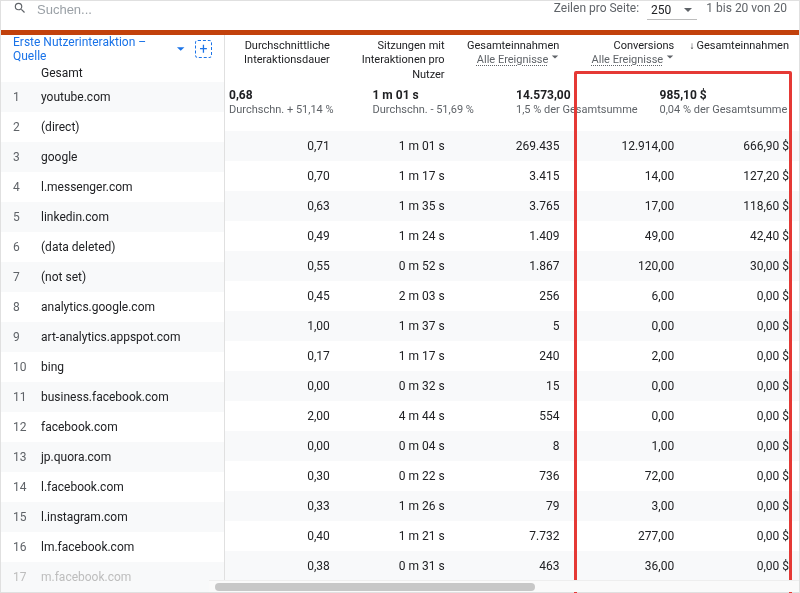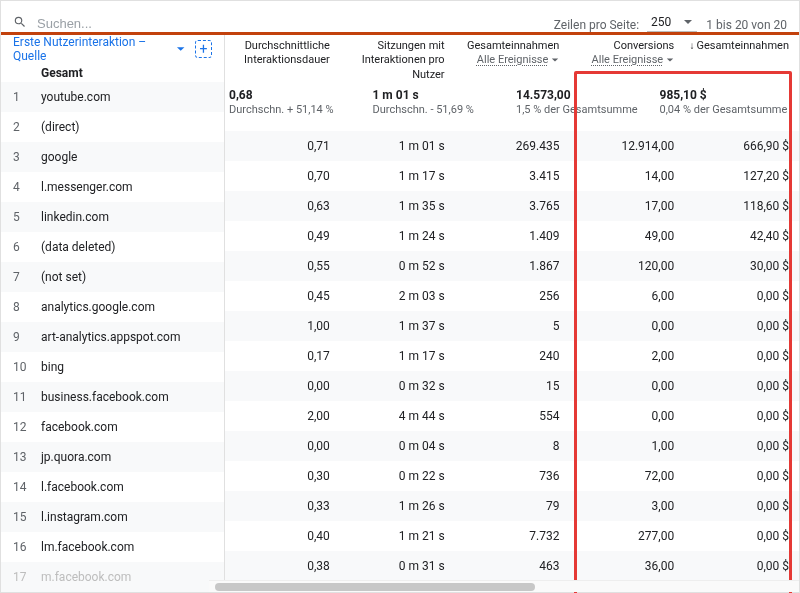--- a/index.html
+++ b/index.html
@@ -1,40 +1,40 @@
 <!DOCTYPE html>
 <html><head>
 <meta charset="utf-8">
 <style>
 html,body{margin:0;padding:0;width:800px;height:593px;overflow:hidden;font-family:Roboto,Arial,sans-serif;font-size:12px;color:#202124;background:#fff}
 *{box-sizing:border-box}
 .frame{position:relative;width:800px;height:593px;border:1px solid #e0e0e0}
-.top-bar{display:flex;align-items:flex-end;height:34px;border-bottom:3px solid #c2410c;padding:0 12px;gap:8px}
+.top-bar{display:flex;align-items:flex-start;height:34px;border-bottom:5px solid #c2410c;padding:0 12px;gap:8px}
 .search-icon svg{width:14px;height:14px;fill:#5f6368}
 .search-input{border:none;outline:none;flex:1;font-size:13px;color:#5f6368}
 .search-input::placeholder{color:#9aa0a6}
 .spacer{flex:1}
 .rows-label{color:#5f6368;font-size:12px}
 .rows-select{display:inline-flex;align-items:center;gap:12px;color:#202124;font-size:12px;cursor:pointer;padding:2px 4px;border-bottom:1px solid #bdbdbd}
 .rows-select svg{width:10px;height:10px;fill:#5f6368}
 .pager{color:#5f6368;font-size:12px;margin-left:1px}
 .content{position:relative;display:flex;height:calc(100% - 34px)}
 .dim-col{width:224px;flex:none;border-right:1px solid #e0e0e0;display:flex;flex-direction:column}
 .dim-head{height:46px;display:flex;align-items:center;padding:0 12px;gap:4px}
 .dim-head-label{color:#1a73e8;font-size:12px}
 .dim-head svg{width:10px;height:10px;fill:#1a73e8}
 .plus-btn{width:18px;height:18px;border:1px dashed #1a73e8;border-radius:3px;display:flex;align-items:center;justify-content:center;color:#1a73e8;font-size:14px;margin-left:6px;cursor:pointer}
-.total-row{height:50px;display:flex;align-items:center;padding:0 12px;font-weight:700;font-size:12px}
+.total-row{height:50px;display:flex;align-items:center;padding:0 12px;font-weight:400;font-size:12px}
 .total-row .idx{width:28px}
 .metrics{flex:1;overflow:hidden}
 .m-head{display:flex;height:46px}
 .m-head .cell{flex:1;text-align:right;padding:4px 10px 0 4px;font-size:11px;color:#5f6368;line-height:1.3}
 .m-head .cell .main{color:#202124}
 .m-head .sub{text-decoration:dotted underline;text-underline-offset:2px;cursor:pointer}
-.m-head .sub-wrap{display:inline-flex;align-items:center;gap:3px;justify-content:flex-end}
+.m-head .sub-wrap{display:inline-flex;align-items:flex-start;gap:3px;justify-content:flex-end}
 .m-head .sub-wrap svg{width:8px;height:8px;fill:#5f6368}
 .m-total{display:flex;height:50px}
 .m-total .cell{flex:1;text-align:left;padding:6px 10px 0 4px;font-size:11px;color:#5f6368;line-height:1.35}
 .m-total .big{color:#202124;font-weight:700;font-size:12px}
 .row{display:flex;height:30px;align-items:center}
 .row:nth-child(odd){background:#f8f9fa}
 .dim-col .row{padding:0 12px;font-size:12px}
 .dim-col .row .idx{width:28px;color:#5f6368}
 .metrics .row .cell{flex:1;text-align:right;padding-right:10px;font-size:12px;color:#202124}
 .faded{color:#bdbdbd !important}

